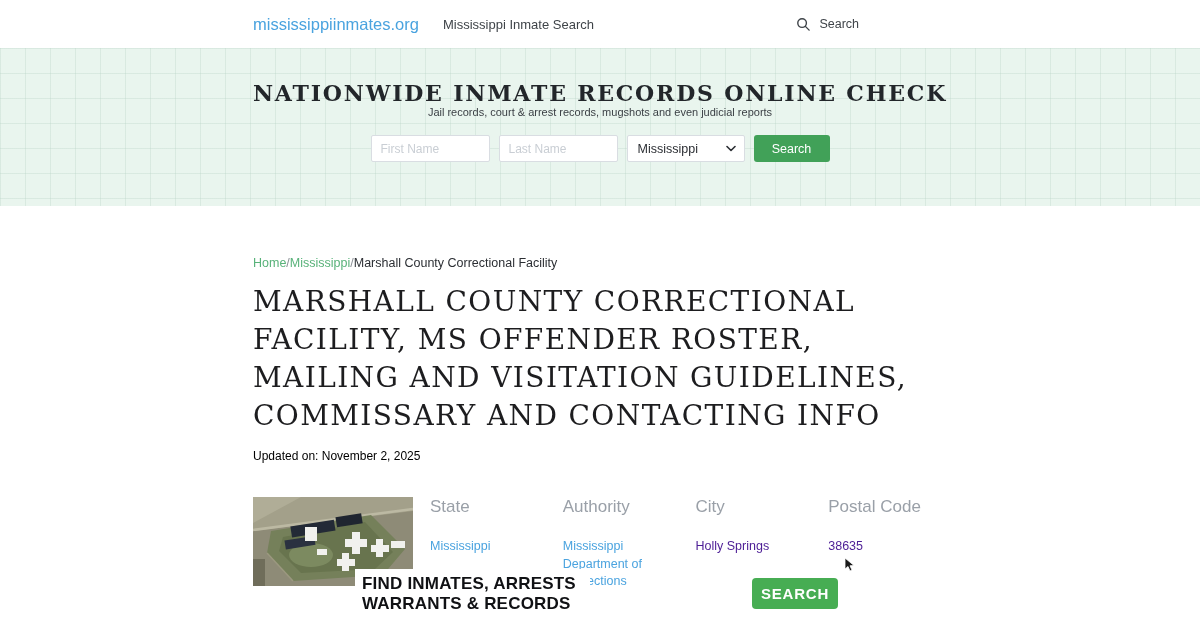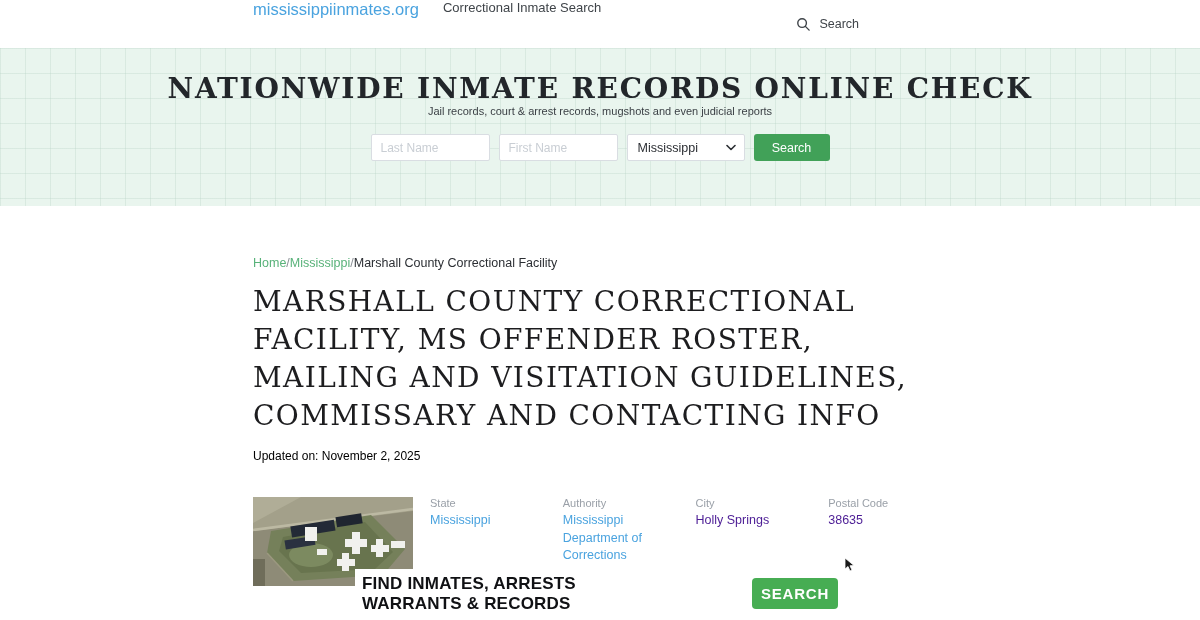--- a/index.html
+++ b/index.html
@@ -4,36 +4,36 @@
 <style>
   * { box-sizing: border-box; margin: 0; padding: 0; }
   html,body { width:1200px; height:620px; }
   body {
     font-family: "Liberation Sans", sans-serif;
     background:#ffffff; color:#2b2e33;
     position:relative; overflow:hidden;
   }
   
   .hd { height:48px; background:#fff; }
-  .hd-inner { width:694px; margin:0 auto; height:48px; display:flex; }
+  .hd-inner { width:694px; margin:0 auto; height:48px; display:flex; align-items:center; }
   .logo { color:#4aa3df; font-size:16.5px; text-decoration:none; cursor:pointer; }
   .nav-item { margin-left:24px; font-size:13px; color:#3f4449; cursor:pointer; }
   .hd-search { margin-left:auto; margin-right:88px; display:flex; align-items:center; gap:8px; font-size:12.5px; color:#3f4449; cursor:pointer; }
   
   .hero {
     height:158px; background-color:#e9f5ee;
     background-image:
       linear-gradient(rgba(186,214,199,0.35) 1px, transparent 1px),
       linear-gradient(90deg, rgba(186,214,199,0.35) 1px, transparent 1px);
     background-size:25px 25px;
     text-align:center; padding-top:24px;
   }
   .hero-title {
     font-family:"DejaVu Serif","Liberation Serif",serif;
-    font-size:28px; font-weight:700; letter-spacing:1.8px; color:#22262a;
+    font-size:22px; font-weight:700; letter-spacing:1.8px; color:#22262a;margin-top:8px;
   }
   .hero-sub { font-size:11px; color:#3a3f44; }
   .hero-form { margin-top:17px; display:flex; justify-content:center; align-items:center; gap:9px; }
   .hero-form input {
     width:119px; height:27px; border:1px solid #d9dde2; border-radius:2px;
     background:#fff; padding:0 9px; font-size:12px; color:#333; outline:none;
     font-family:"Liberation Sans",sans-serif;
   }
   .hero-form input::placeholder { color:#c9ced4; }
   .state-select {
@@ -54,21 +54,21 @@
   h1.page-title {
     margin-top:13px;
     font-family:"DejaVu Serif","Liberation Serif",serif;
     font-size:28px; line-height:38px; letter-spacing:1.4px;
     font-weight:400; color:#1d1d1f;
   }
   .updated { margin-top:14px; font-size:12px; color:#000000; }
   .facility { margin-top:34px; display:flex; gap:17px; }
   .sat-img { width:160px; height:89px; flex:0 0 160px; display:block; }
   .fgrid { flex:1; display:grid; grid-template-columns:repeat(4,1fr); column-gap:14px; row-gap:24px; align-content:start; }
-  .fld-label { font-size:11px; color:#9aa0a8; margin-bottom:3px; }
+  .fld-label { font-size:17px; color:#9aa0a8; margin-bottom:21px; }
   .fld-value { font-size:12.5px; color:#4c1d95; line-height:1.4; }
   .fld-value.link { color:#4aa3df; cursor:pointer; }
   
   .ad-banner { position:absolute; left:355px; right:0; bottom:0; height:54px; }
   .ad-chip {
     position:absolute; left:0; top:3px; background:#ffffff;
     padding:5px 14px 18px 7px;
     font-size:17px; font-weight:800; line-height:19.5px; color:#101114;
     letter-spacing:0.2px;
   }
@@ -80,39 +80,39 @@
   }
   .cursor { position:absolute; left:843px; top:557px; width:14px; height:16px; pointer-events:none; }
   .icon { display:inline-flex; align-items:center; }
 </style>
 </head>
 <body>
 
 <div class="hd">
   <div class="hd-inner">
     <a class="logo">mississippiinmates.org</a>
-    <span class="nav-item">Correctional Inmate Search</span>
+    <span class="nav-item">Mississippi Inmate Search</span>
     <span class="hd-search">
       <span class="icon">
         <svg width="15" height="15" viewBox="0 0 16 16">
             <circle cx="6.5" cy="6.5" r="4.6" fill="none" stroke="#3f4449" stroke-width="1.5"></circle>
             <line x1="10" y1="10" x2="14" y2="14" stroke="#3f4449" stroke-width="1.5" stroke-linecap="round"></line>
           </svg>
       </span>
       <span>Search</span>
     </span>
   </div>
 </div>
 
 <div class="hero">
   <div class="hero-title">NATIONWIDE INMATE RECORDS ONLINE CHECK</div>
   <div class="hero-sub">Jail records, court &amp; arrest records, mugshots and even judicial reports</div>
   <div class="hero-form">
+    <input type="text" placeholder="First Name" style="">
     <input type="text" placeholder="Last Name" style="">
-    <input type="text" placeholder="First Name" style="">
     <div class="state-select">
       <span>Mississippi</span>
       <span class="icon">
         <svg width="10" height="7" viewBox="0 0 10 7">
             <path d="M1 1.5 L5 5.5 L9 1.5" fill="none" stroke="#2b2e33" stroke-width="1.6" stroke-linecap="round" stroke-linejoin="round"></path>
           </svg>
       </span>
     </div>
     <button class="btn-search">Search</button>
   </div>

